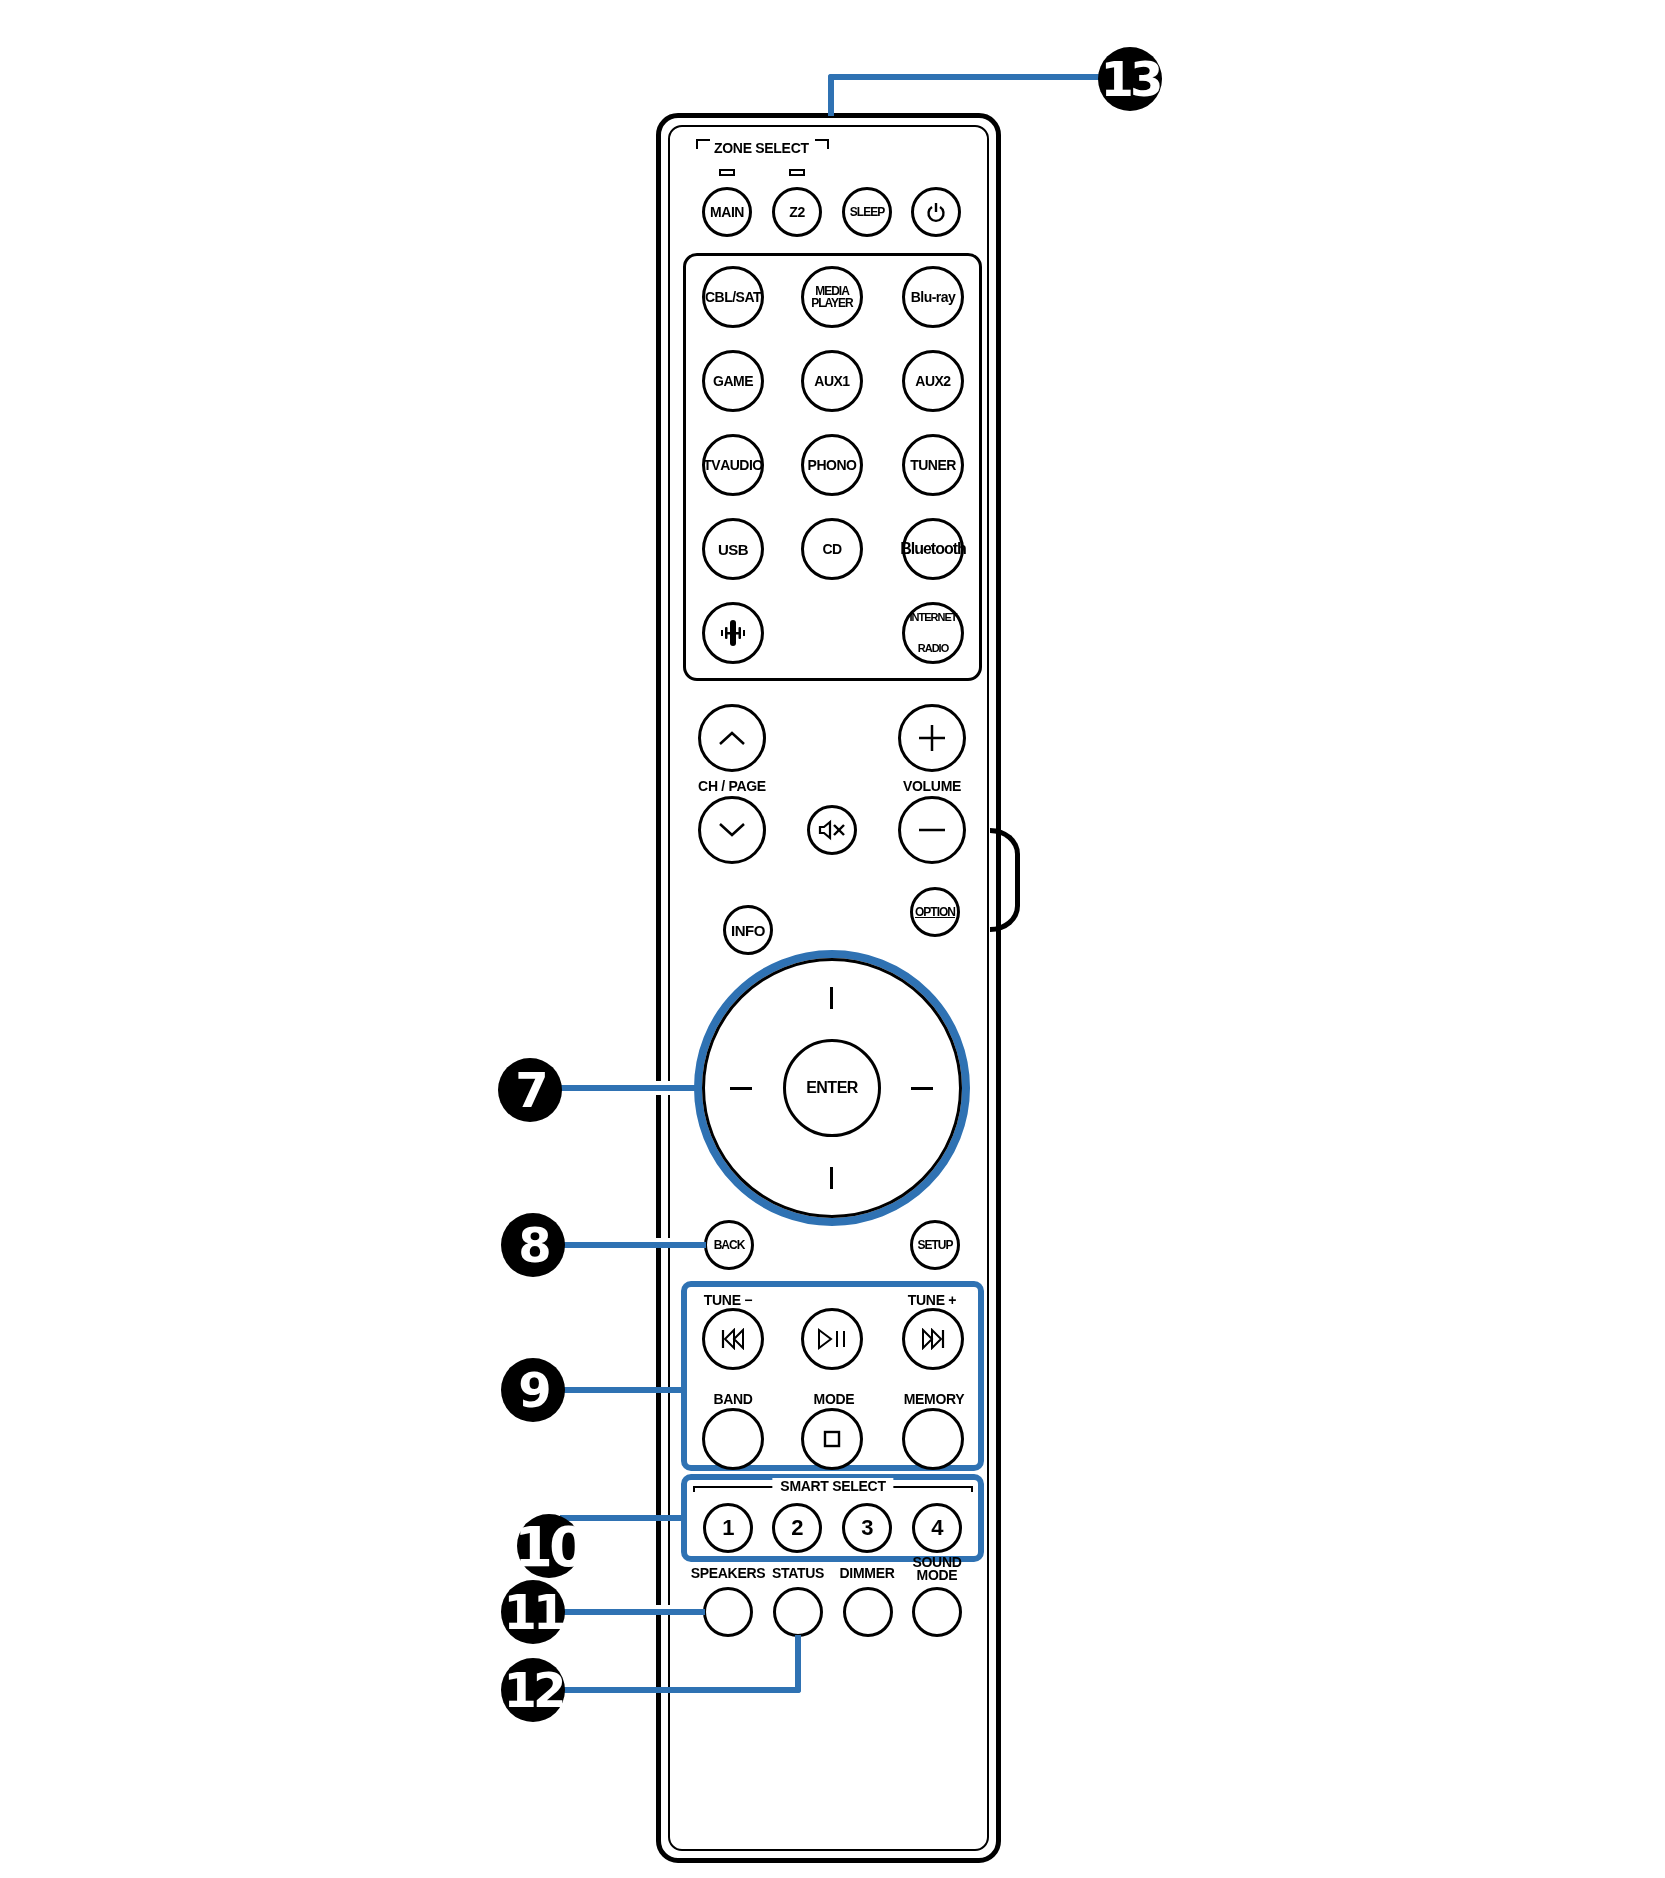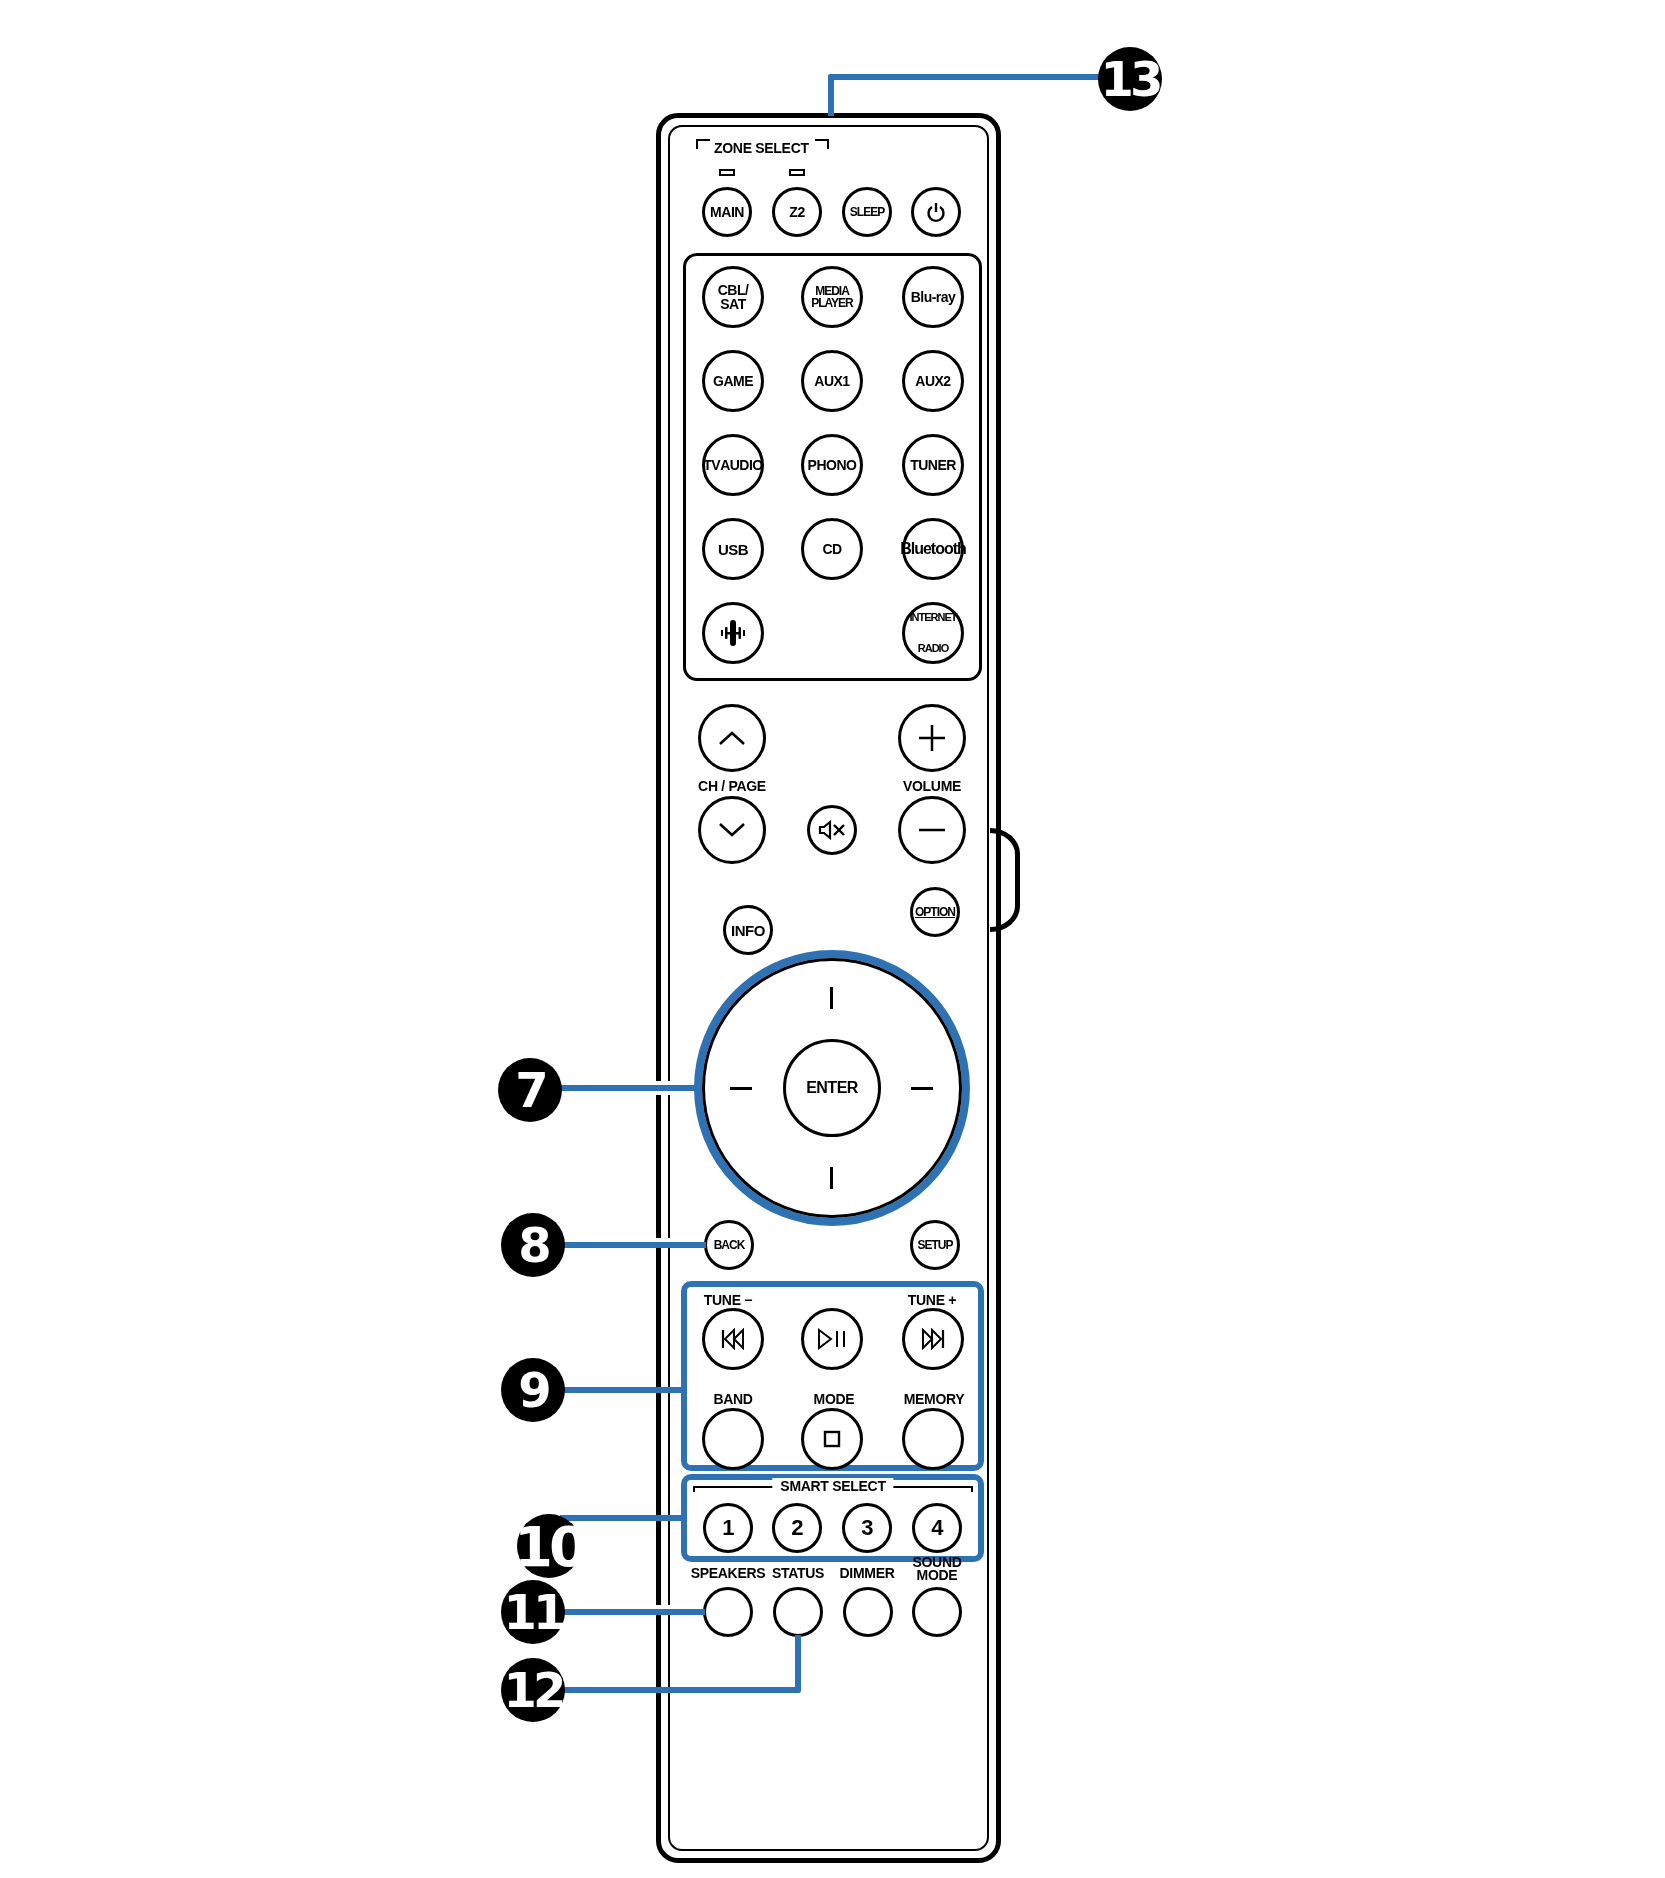--- a/index.html
+++ b/index.html
@@ -56,21 +56,21 @@
 <div class="btn b48" style="left:842px;top:187px;font-size:12px;letter-spacing:-1px;">SLEEP</div>
 <div class="btn b48" style="left:911px;top:187px;">
   <svg width="22" height="22" viewBox="0 0 22 22">
     <path d="M7 6 A7.5 7.5 0 1 0 15 6" fill="none" stroke="#000" stroke-width="2.4"></path>
     <line x1="11" y1="2" x2="11" y2="11" stroke="#000" stroke-width="2.4"></line>
   </svg>
 </div>
 
 <div class="panel"></div>
 
-<div class="btn b60" style="left:702px;top:266px;font-size:14px;flex-direction:column;text-align:right;">
+<div class="btn b60" style="left:702px;top:266px;font-size:14px;flex-direction:row;text-align:right;">
   <span>CBL/</span>
   <span>SAT</span>
 </div>
 <div class="btn b60" style="left:801px;top:266px;font-size:12px;flex-direction:column;letter-spacing:-1px;">
   <span>MEDIA</span>
   <span>PLAYER</span>
 </div>
 <div class="btn b60" style="left:902px;top:266px;font-size:14px;">Blu-ray</div>
 
 <div class="btn b60" style="left:702px;top:350px;font-size:14px;">GAME</div>

